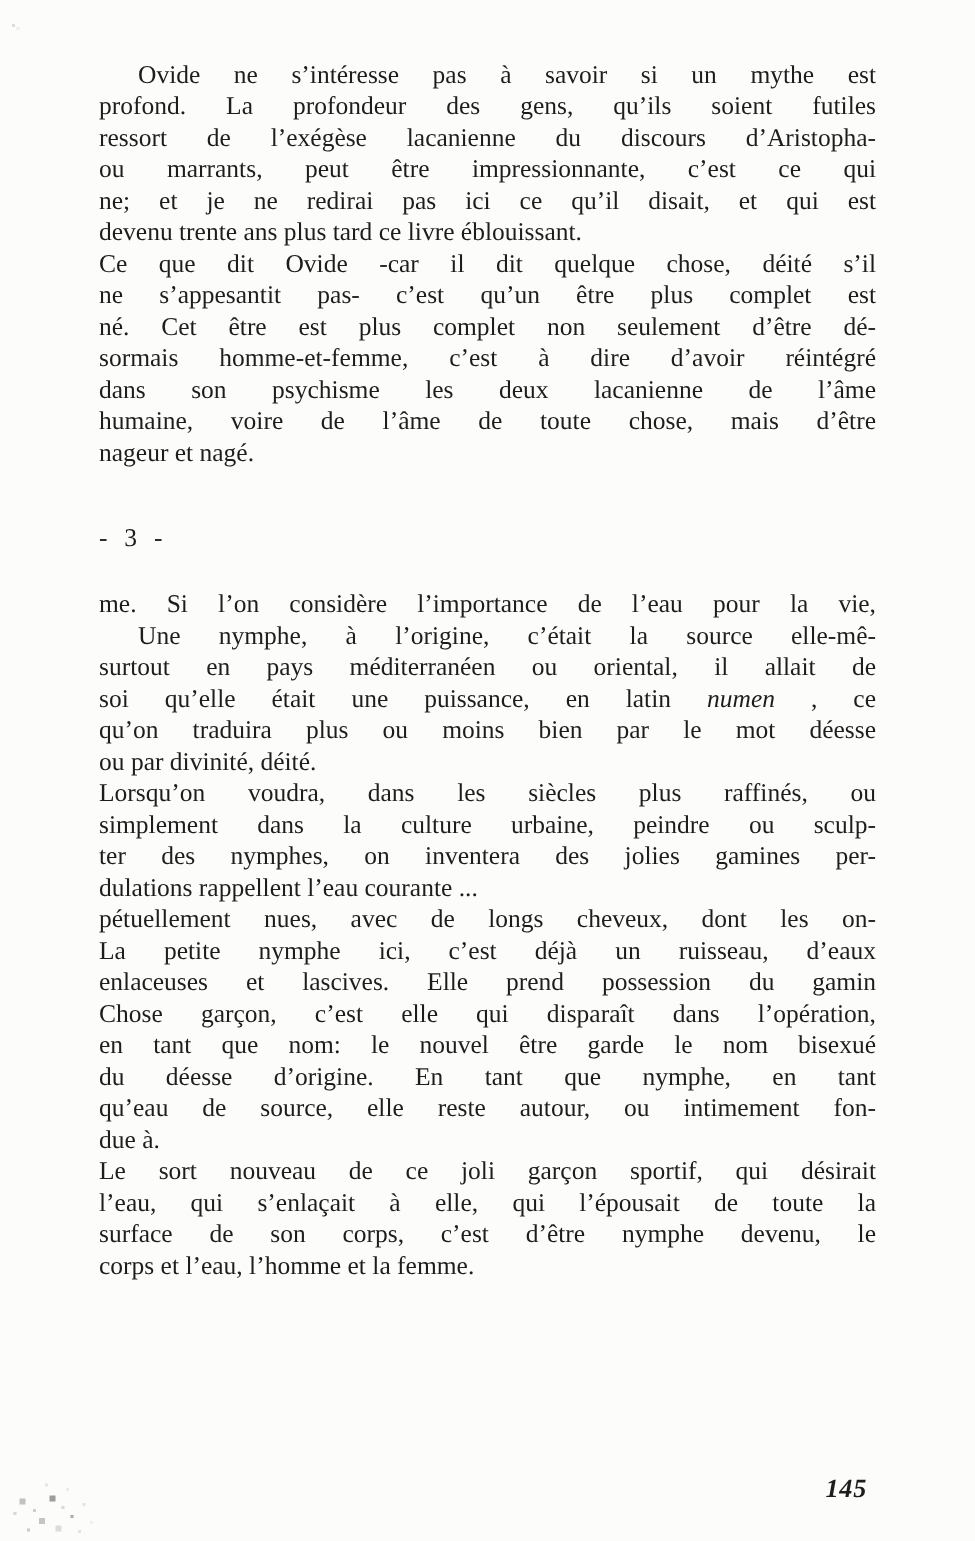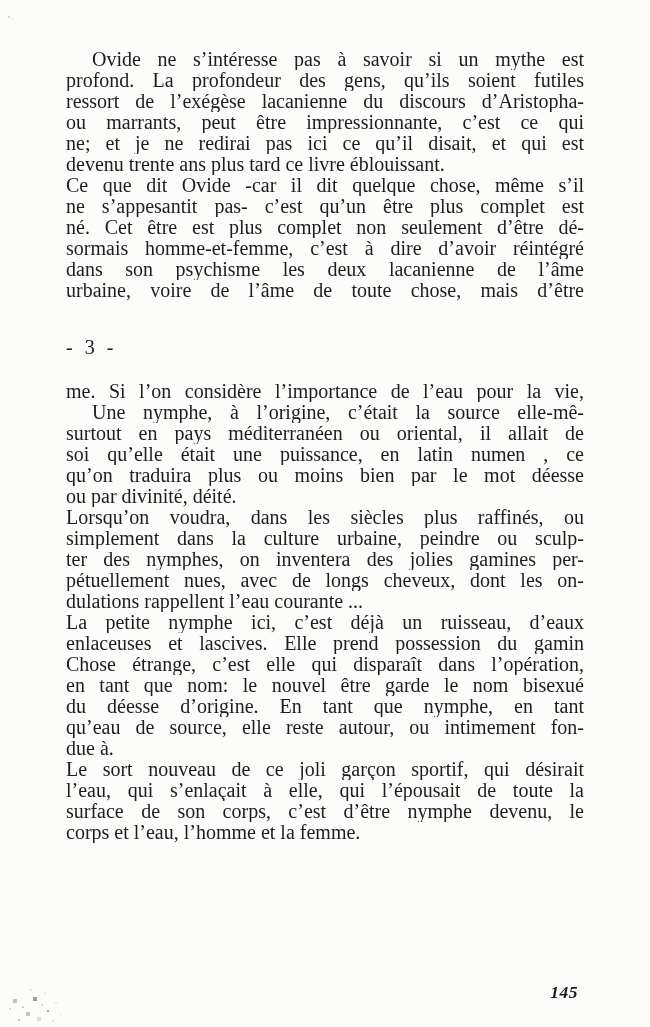--- a/index.html
+++ b/index.html
@@ -14,42 +14,43 @@
     font-family: "Liberation Serif", "DejaVu Serif", serif;
     overflow: hidden;
   }
   .page {
     position: absolute;
     inset: 0;
   }
   .text-block {
     position: absolute;
     left: 66px;
-    top: 49px;
+    top: 39px;
     width: 518px;
     color: #1d1d1d;
-    font-size: 20px;
+    font-size: 17px;
     line-height: 21px;
   }
   .paragraph {
     margin: 0;
   }
   .line {
     height: 21px;
     overflow: hidden;
     text-align: justify;
     text-align-last: justify;
   }
   .line.line-last {
     text-align-last: left;
   }
   .line.first-indent {
     padding-left: 26px;
   }
   .italic {
+    font-style: italic;
   }
   .section-heading {
     margin-top: 36px;
     margin-bottom: 23px;
     height: 21px;
     word-spacing: 7px;
     color: #1d1d1d;
   }
   .page-number {
     position: absolute;
@@ -94,49 +95,50 @@
   <div class="text-block" id="text-block">
       <div class="paragraph">
         <div class="line first-indent"><span>Ovide ne s’intéresse pas à savoir si un mythe est</span></div>
         <div class="line"><span>profond. La profondeur des gens, qu’ils soient futiles</span></div>
         <div class="line"><span>ressort de l’exégèse lacanienne du discours d’Aristopha-</span></div>
         <div class="line"><span>ou marrants, peut être impressionnante, c’est ce qui</span></div>
         <div class="line"><span>ne; et je ne redirai pas ici ce qu’il disait, et qui est</span></div>
         <div class="line line-last"><span>devenu trente ans plus tard ce livre éblouissant.</span></div>
       </div>
       <div class="paragraph">
-        <div class="line"><span>Ce que dit Ovide -car il dit quelque chose, même s’il</span></div>
+        <div class="line"><span>Ce que dit Ovide -car il dit quelque chose, déité s’il</span></div>
         <div class="line"><span>ne s’appesantit pas- c’est qu’un être plus complet est</span></div>
         <div class="line"><span>né. Cet être est plus complet non seulement d’être dé-</span></div>
         <div class="line"><span>sormais homme-et-femme, c’est à dire d’avoir réintégré</span></div>
         <div class="line"><span>dans son psychisme les deux lacanienne de l’âme</span></div>
-        <div class="line"><span>urbaine, voire de l’âme de toute chose, mais d’être</span></div>
+        <div class="line"><span>humaine, voire de l’âme de toute chose, mais d’être</span></div>
+        <div class="line line-last"><span>nageur et nagé.</span></div>
       </div>
       <div class="section-heading">- 3 -</div>
       <div class="paragraph">
         <div class="line"><span>me. Si l’on considère l’importance de l’eau pour la vie,</span></div>
         <div class="line first-indent"><span>Une nymphe, à l’origine, c’était la source elle-mê-</span></div>
         <div class="line"><span>surtout en pays méditerranéen ou oriental, il allait de</span></div>
         <div class="line"><span>soi qu’elle était une puissance, en latin </span><span class="italic">numen</span><span> , ce</span></div>
         <div class="line"><span>qu’on traduira plus ou moins bien par le mot déesse</span></div>
         <div class="line line-last"><span>ou par divinité, déité.</span></div>
       </div>
       <div class="paragraph">
         <div class="line"><span>Lorsqu’on voudra, dans les siècles plus raffinés, ou</span></div>
         <div class="line"><span>simplement dans la culture urbaine, peindre ou sculp-</span></div>
         <div class="line"><span>ter des nymphes, on inventera des jolies gamines per-</span></div>
+        <div class="line line-last"><span>dulations rappellent l’eau courante ...</span></div>
         <div class="line"><span>pétuellement nues, avec de longs cheveux, dont les on-</span></div>
-        <div class="line line-last"><span>dulations rappellent l’eau courante ...</span></div>
       </div>
       <div class="paragraph">
         <div class="line"><span>La petite nymphe ici, c’est déjà un ruisseau, d’eaux</span></div>
         <div class="line"><span>enlaceuses et lascives. Elle prend possession du gamin</span></div>
       </div>
       <div class="paragraph">
-        <div class="line"><span>Chose étrange, c’est elle qui disparaît dans l’opération,</span></div>
+        <div class="line"><span>Chose garçon, c’est elle qui disparaît dans l’opération,</span></div>
         <div class="line"><span>en tant que nom: le nouvel être garde le nom bisexué</span></div>
         <div class="line"><span>du déesse d’origine. En tant que nymphe, en tant</span></div>
         <div class="line"><span>qu’eau de source, elle reste autour, ou intimement fon-</span></div>
         <div class="line line-last"><span>due à.</span></div>
       </div>
       <div class="paragraph">
         <div class="line"><span>Le sort nouveau de ce joli garçon sportif, qui désirait</span></div>
         <div class="line"><span>l’eau, qui s’enlaçait à elle, qui l’épousait de toute la</span></div>
         <div class="line"><span>surface de son corps, c’est d’être nymphe devenu, le</span></div>
         <div class="line line-last"><span>corps et l’eau, l’homme et la femme.</span></div>

